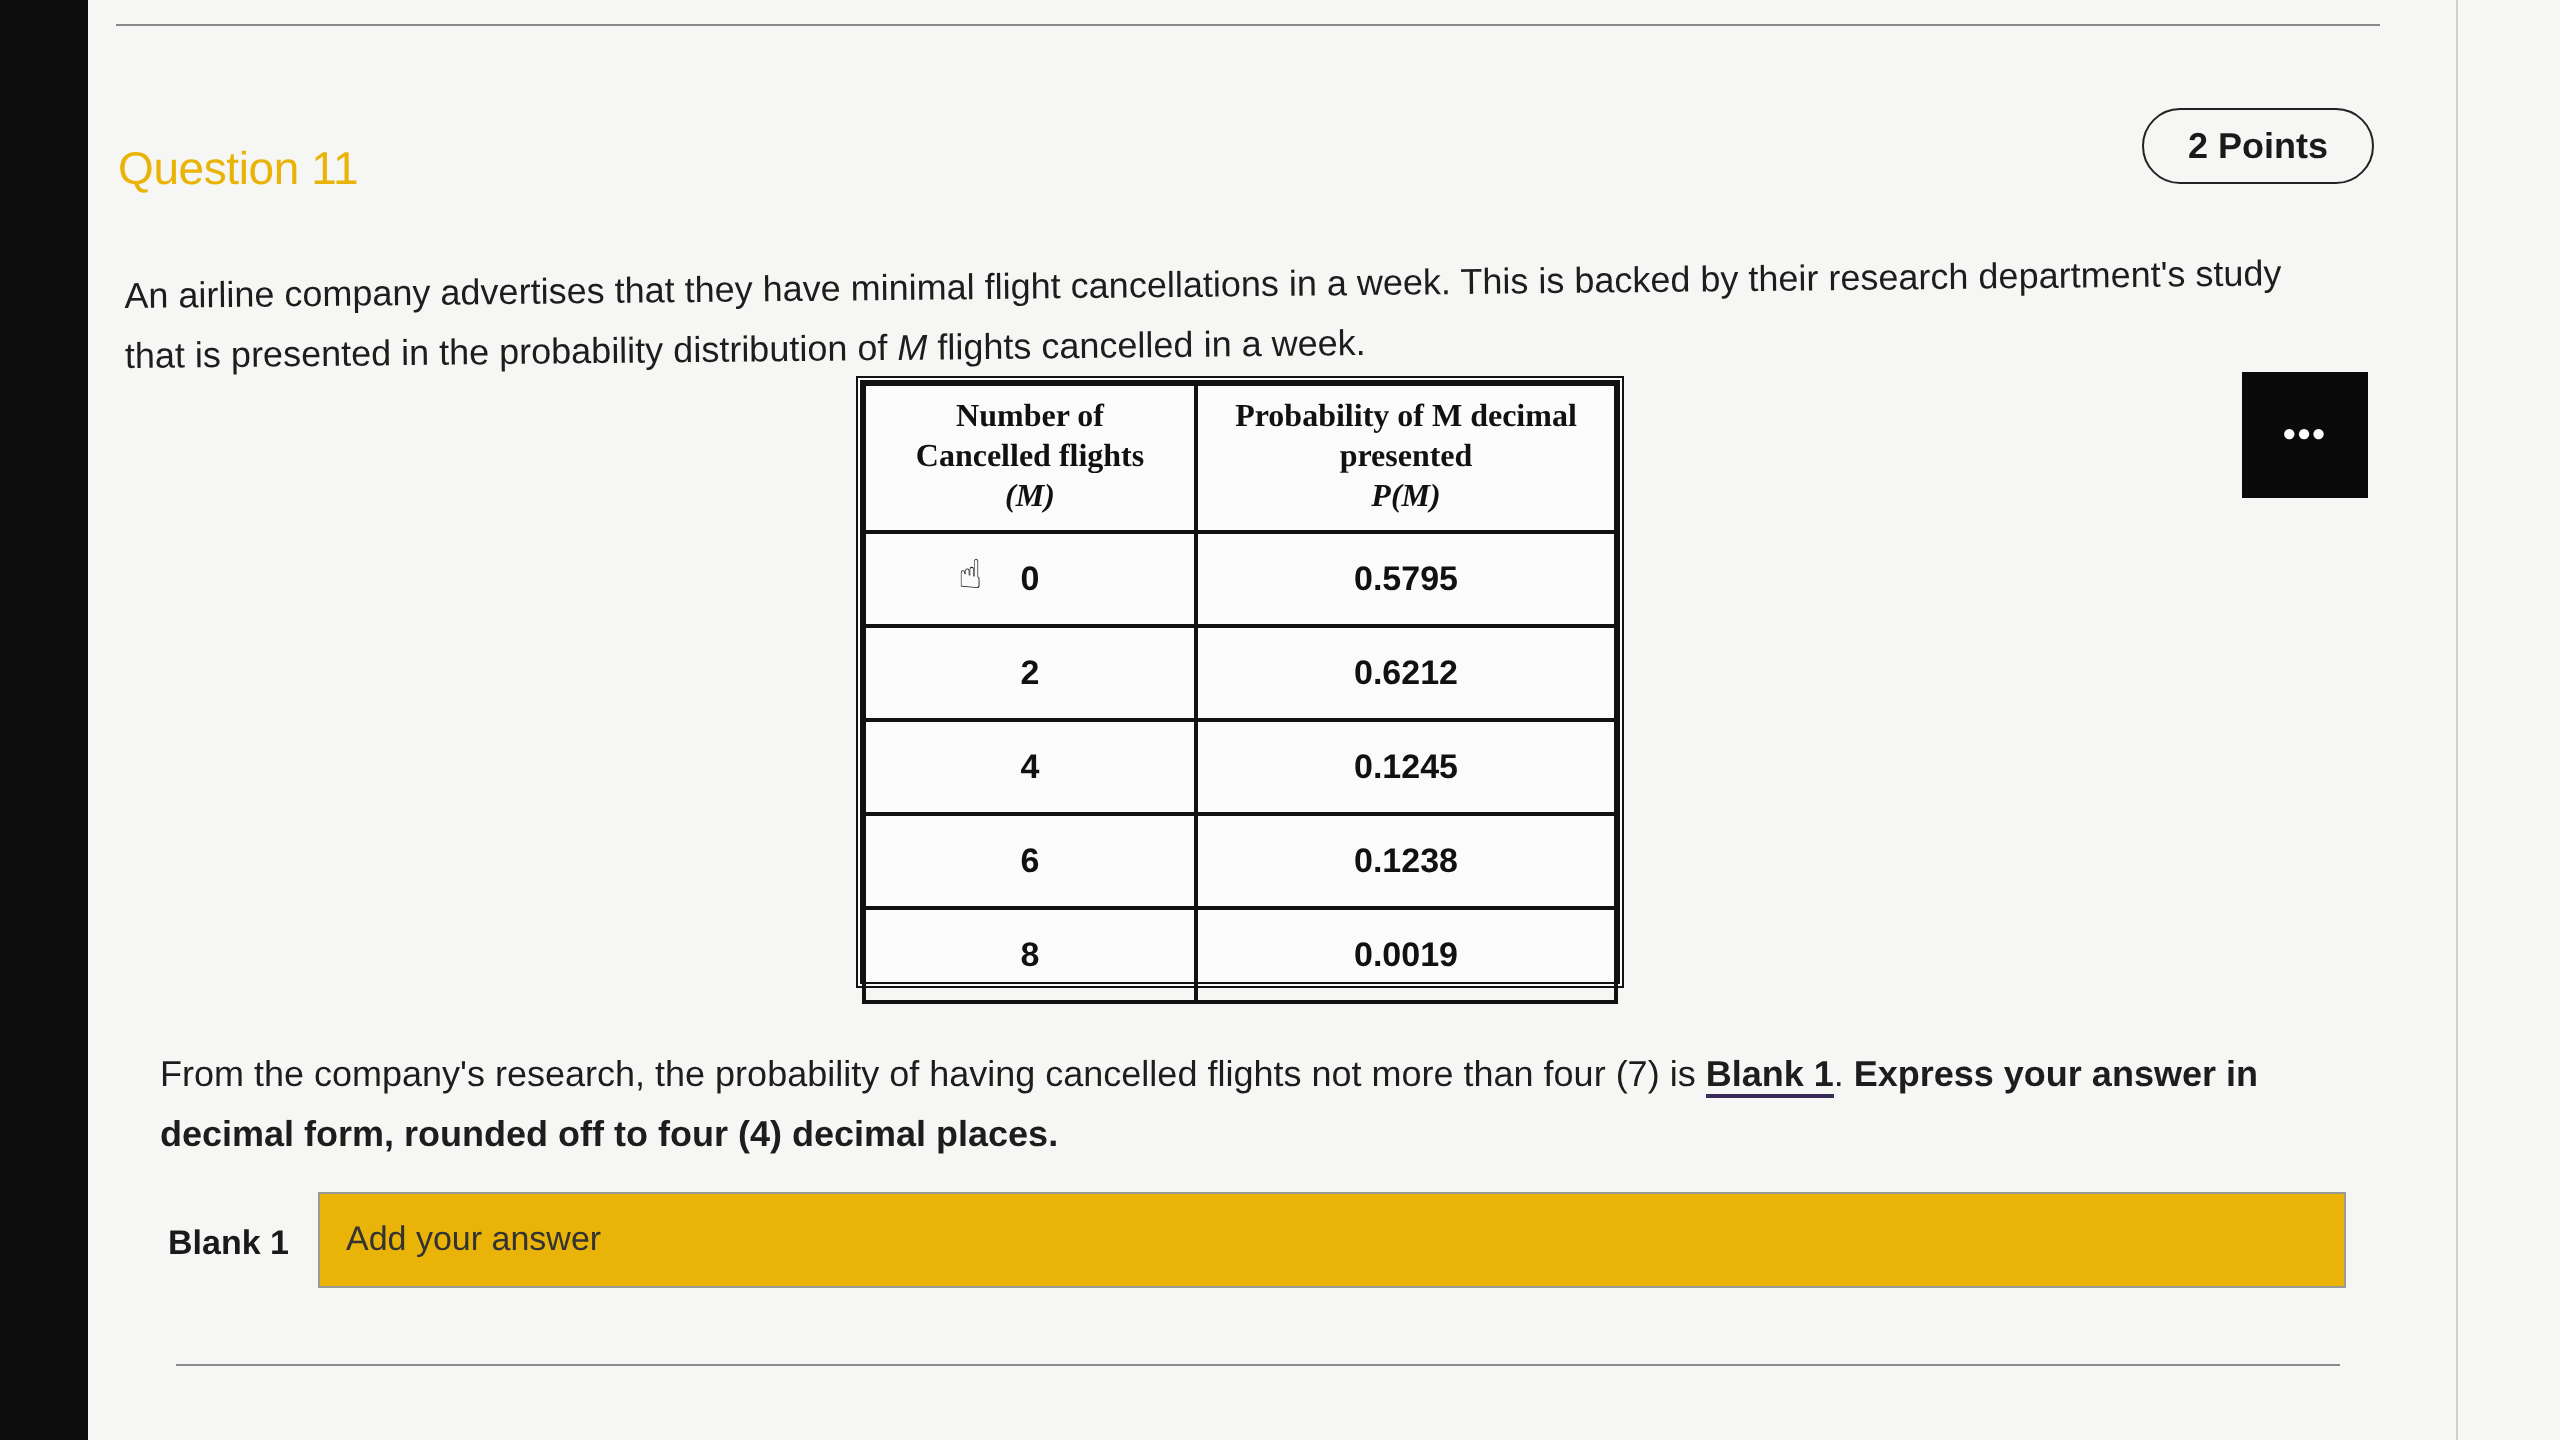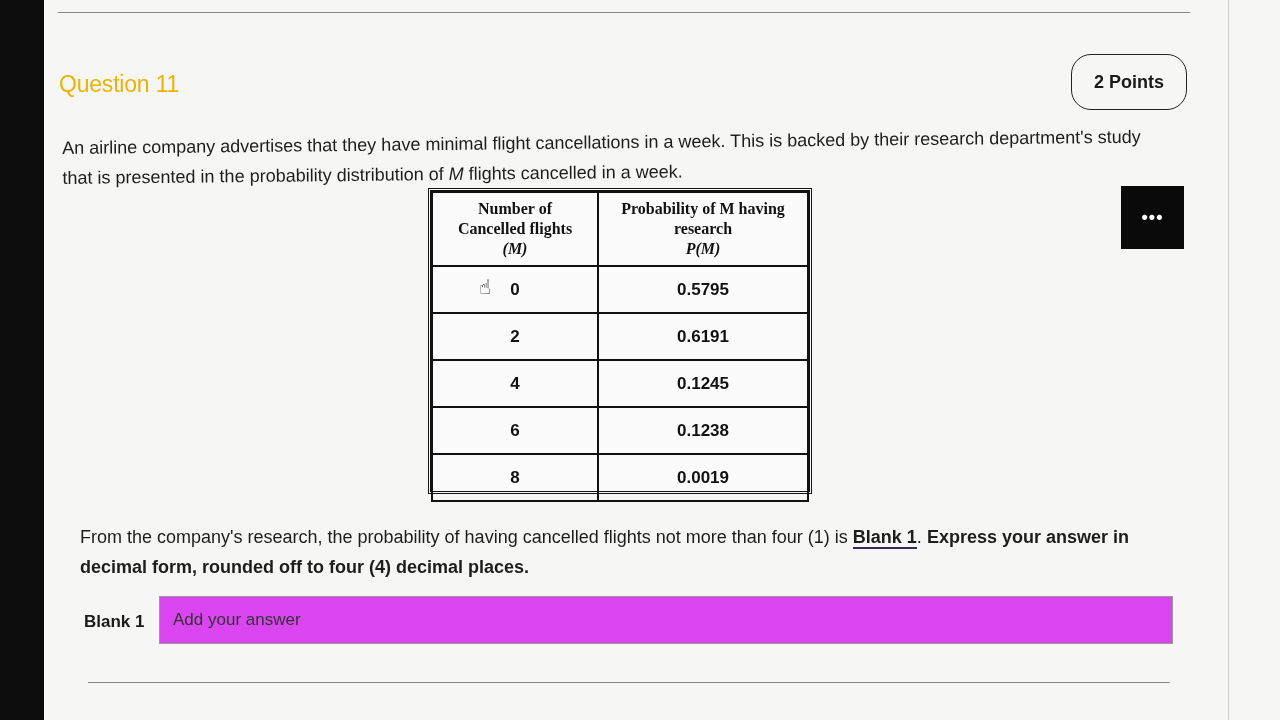--- a/index.html
+++ b/index.html
@@ -29,21 +29,21 @@
       position: absolute; left: 88px; top: 682px; width: 1082px; height: 1px;
       background: #8a8a8a;
     }
     .question-title {
       position: absolute; left: 59px; top: 71px;
       font-size: 23px; font-weight: 500; color: #eab308;
       letter-spacing: -0.2px;
     }
     .points-badge {
       position: absolute; left: 1071px; top: 54px;
-      width: 116px; height: 56px;
+      width: 116px; height: 38px;
       border: 1.5px solid #222; border-radius: 20px;
       box-sizing: border-box;
       display: flex; align-items: center; justify-content: center;
       font-size: 18px; font-weight: 600; color: #1a1a1a;
     }
     .prompt {
       position: absolute; left: 62px; top: 133px; width: 1110px;
       font-size: 18px; line-height: 30px; color: #1d1d1d;
       transform: rotate(-0.6deg); transform-origin: left top;
     }
@@ -97,21 +97,21 @@
     }
     .bold-instr { font-weight: bold; }
     .blank-label {
       position: absolute; left: 84px; top: 612px;
       font-size: 17px; font-weight: bold; color: #1a1a1a;
     }
     .answer-input {
       position: absolute; left: 159px; top: 596px;
       width: 1014px; height: 48px;
       border: 1px solid #9a9a9a; box-sizing: border-box;
-      background: #d946ef;
+      background: #eab308;
       font-family: "Liberation Sans", "DejaVu Sans", sans-serif;
       font-size: 17px; padding: 0 13px; color: #222;
       outline: none;
     }
     .answer-input::placeholder { color: #333; }
   </style>
 </head>
 <body>
 
 <div class="left-bezel"></div>
@@ -131,49 +131,49 @@
 <div class="table-wrap">
   <table class="dist">
     <thead>
       <tr>
         <th>
           <span style="display:block">Number of</span>
           <span style="display:block">Cancelled flights</span>
           <span class="it">(M)</span>
         </th>
         <th>
-          <span style="display:block">Probability of M having</span>
-          <span style="display:block">research</span>
+          <span style="display:block">Probability of M decimal</span>
+          <span style="display:block">presented</span>
           <span class="it">P(M)</span>
         </th>
       </tr>
     </thead>
     <tbody>
       <tr>
         <td class="col-m"><span class="hand-cursor">☝</span><span>0</span></td>
         <td>0.5795</td>
       </tr>
       <tr>
         <td class="col-m">2</td>
-        <td>0.6191</td>
+        <td>0.6212</td>
       </tr>
       <tr>
         <td class="col-m">4</td>
         <td>0.1245</td>
       </tr>
       <tr>
         <td class="col-m">6</td>
         <td>0.1238</td>
       </tr>
       <tr>
         <td class="col-m">8</td>
         <td>0.0019</td>
       </tr>
     </tbody>
   </table>
 </div>
 
-<div class="question-text"><span>From the company's research, the probability of having cancelled flights not more than four (1) is </span><span class="blank-ref">Blank 1</span><span>. </span><span class="bold-instr">Express your answer in decimal form, rounded off to four (4) decimal places.</span></div>
+<div class="question-text"><span>From the company's research, the probability of having cancelled flights not more than four (7) is </span><span class="blank-ref">Blank 1</span><span>. </span><span class="bold-instr">Express your answer in decimal form, rounded off to four (4) decimal places.</span></div>
 
 <div class="blank-label">Blank 1</div>
 <input class="answer-input" type="text" placeholder="Add your answer" style="">
 
 <div class="divider-bottom"></div>
 
 </body></html>

